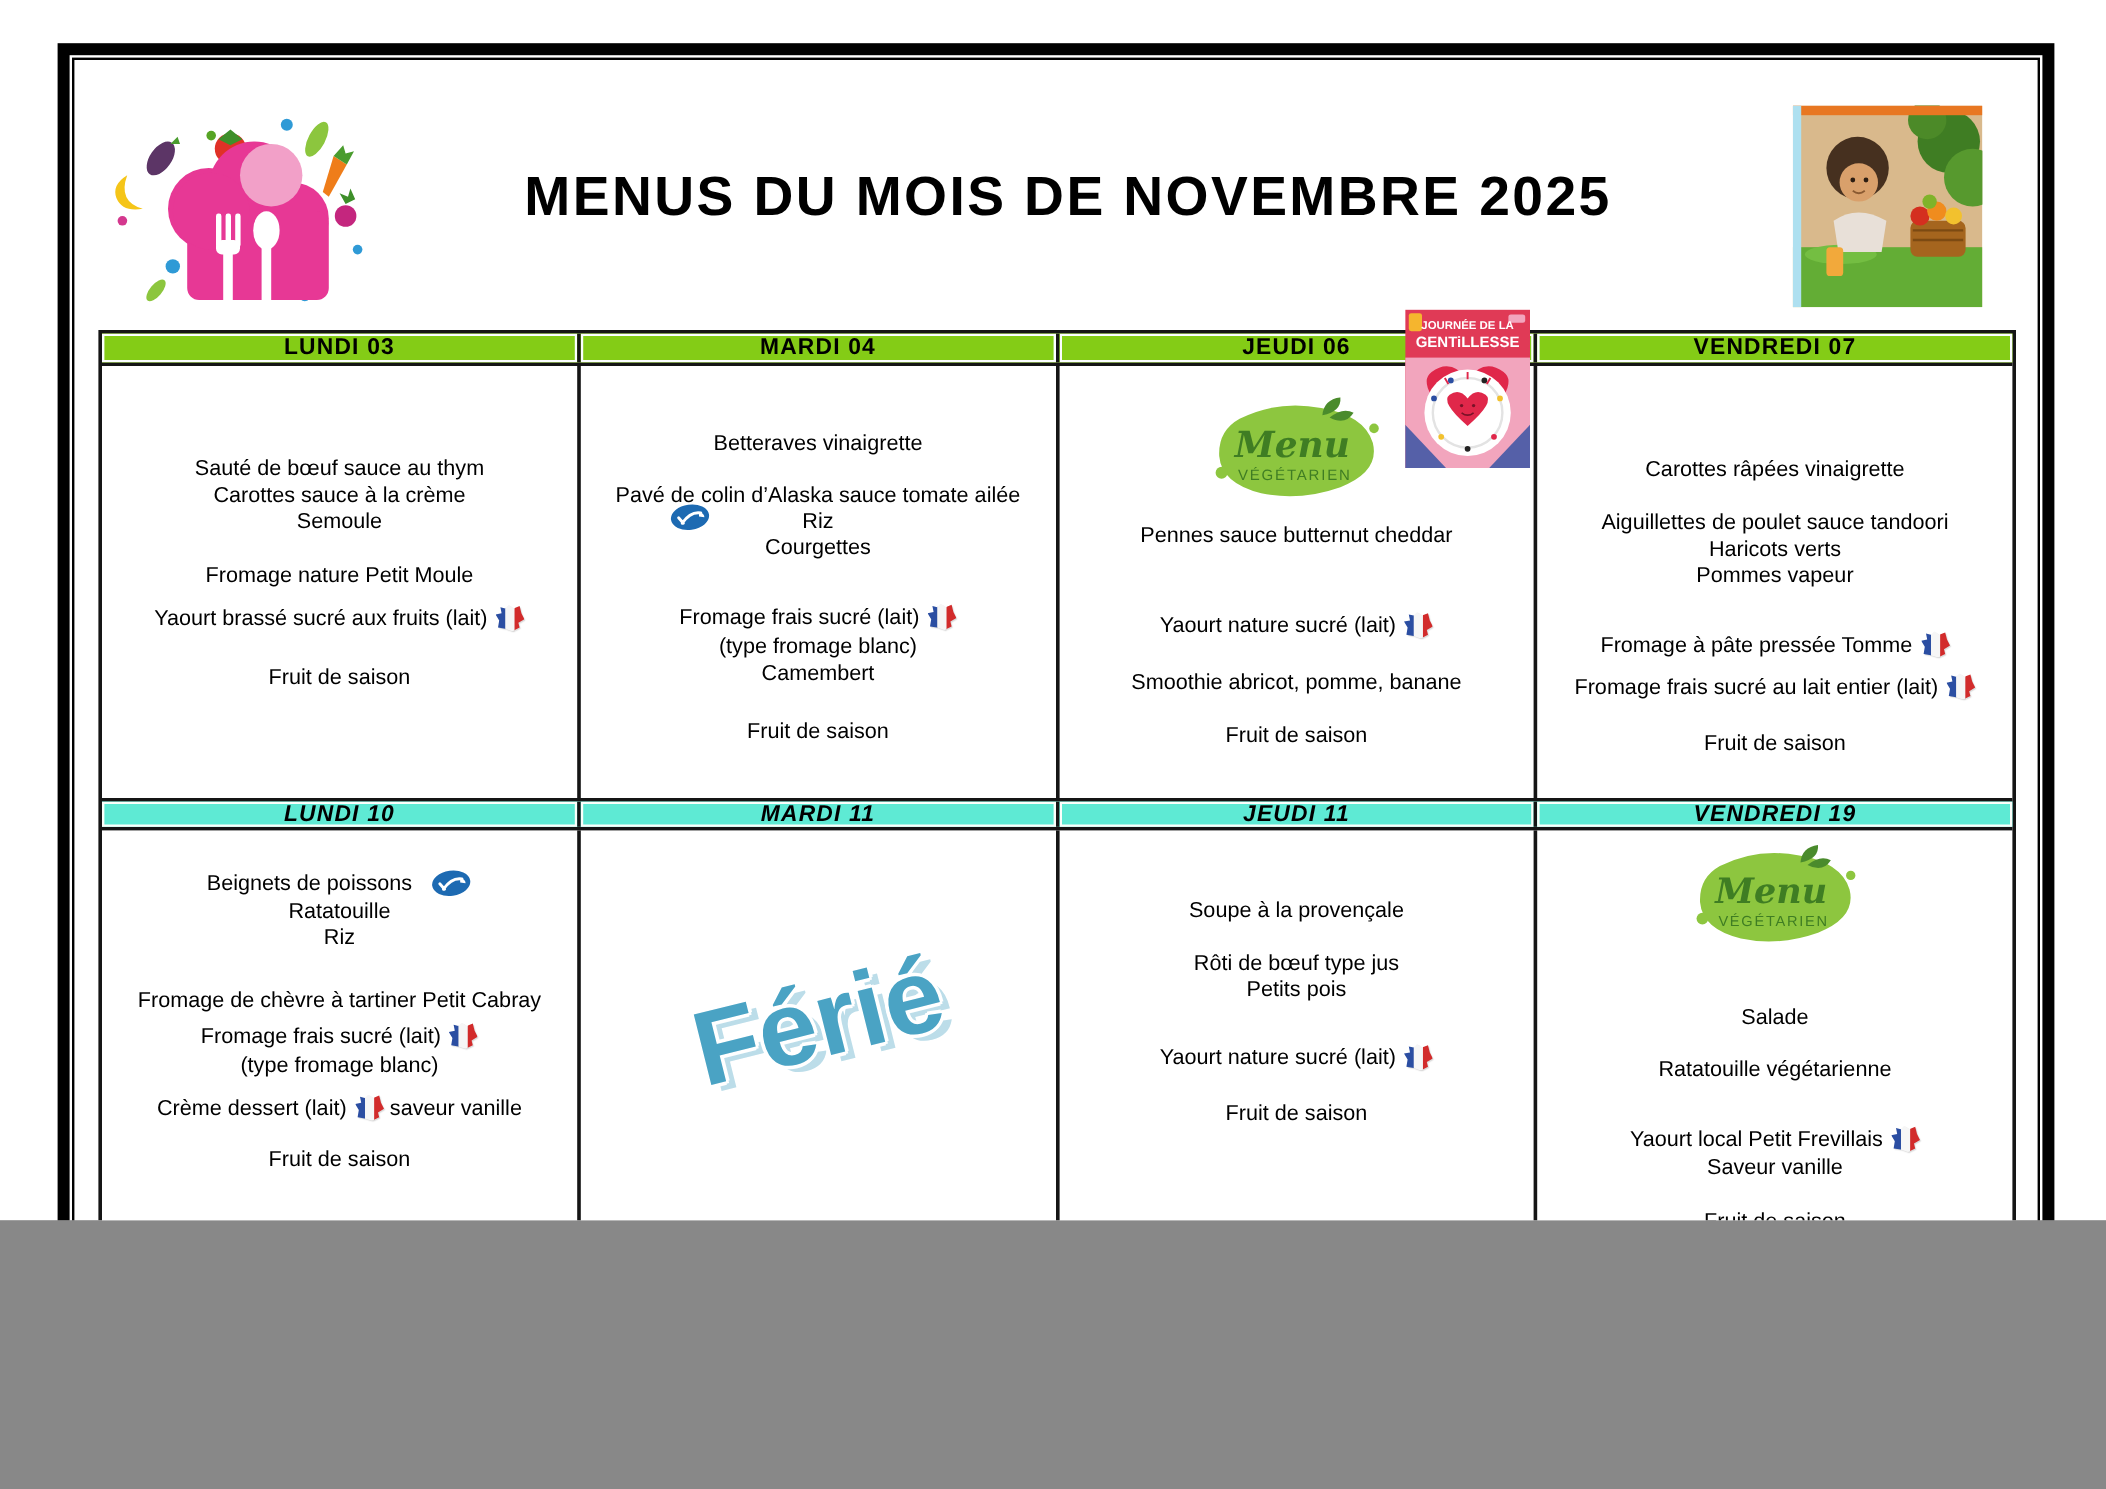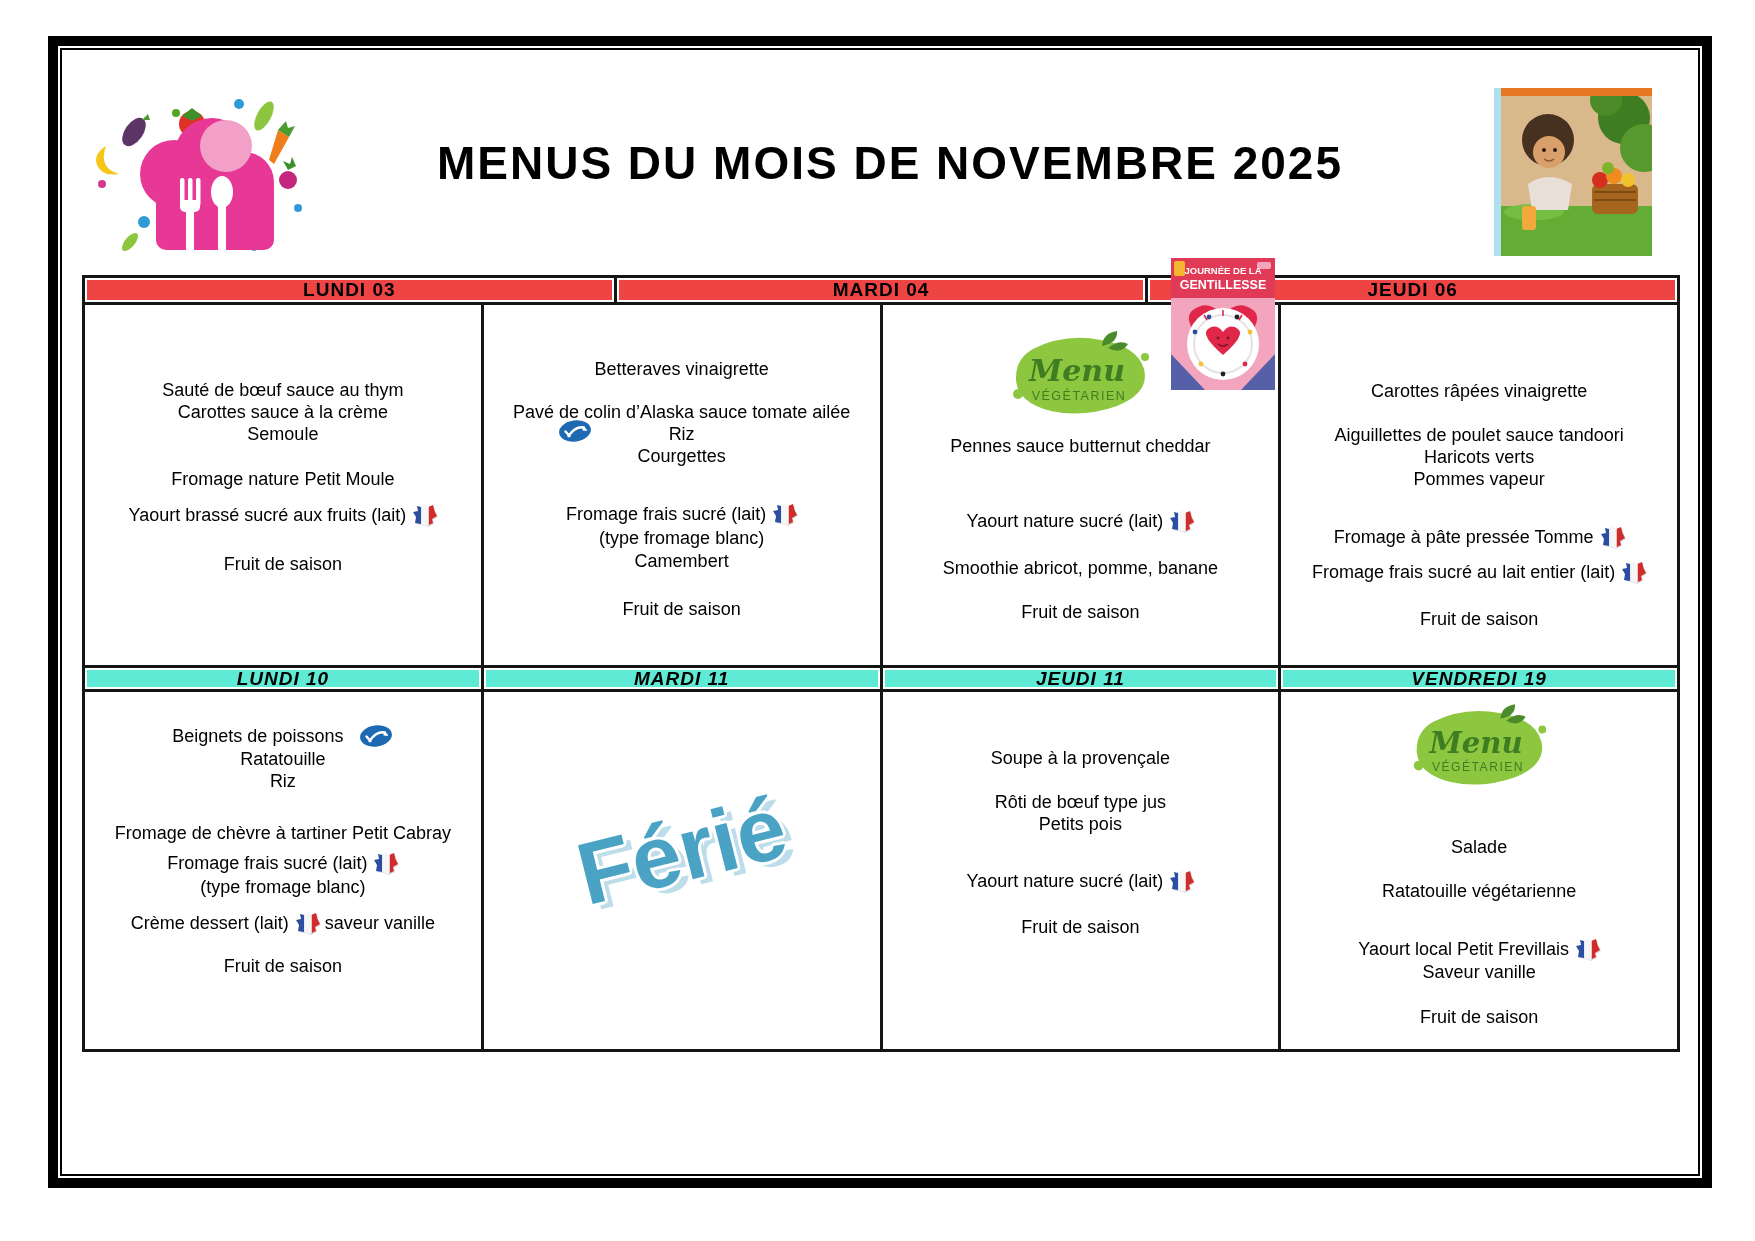--- a/index.html
+++ b/index.html
@@ -1,37 +1,37 @@
 <!DOCTYPE html>
 <html><head>
 <meta charset="utf-8">
 <style>
   html,body{margin:0;padding:0;background:#888;}
-  .page{position:relative;width:1755px;height:1241px;background:#fff;overflow:hidden;
+  .page{position:relative;width:1755px;height:1017px;background:#fff;overflow:hidden;
         font-family:"Liberation Sans",sans-serif;color:#000;margin:0 auto;}
   
   .frame{position:absolute;left:48px;top:36px;width:1664px;height:1152px;
          border:10px solid #000;box-sizing:border-box;pointer-events:none;z-index:1;}
   .frame::after{content:"";position:absolute;inset:2px;border:2px solid #000;}
   
   .logo{position:absolute;left:92px;top:88px;width:212px;height:180px;z-index:2;}
   .title{position:absolute;left:420px;top:136px;width:940px;text-align:center;
          font-size:46px;font-weight:bold;letter-spacing:2px;color:#000;z-index:2;white-space:nowrap;}
   .photo{position:absolute;left:1494px;top:88px;width:158px;height:168px;z-index:2;}
   
   .mtable{position:absolute;left:82px;top:275px;width:1598px;z-index:2;
           border:3px solid #151515;box-sizing:border-box;background:#fff;}
   .row{display:flex;box-sizing:border-box;}
   .row>div{flex:1 1 0;box-sizing:border-box;border-right:3px solid #151515;position:relative;}
   .row>div:last-child{border-right:none;}
   .hrow{height:27px;border-bottom:3px solid #151515;}
   .hrow2{border-top:3px solid #151515;}
   .hcell{display:flex;align-items:center;justify-content:center;
          font-weight:bold;font-size:19px;letter-spacing:1px;}
-  .hcell.blue{background:#ef4444;box-shadow:inset 0 0 0 2px #fbfeff;}
+  .hcell.blue{background:#84cc16;box-shadow:inset 0 0 0 2px #fbfeff;}
   .hcell.green{background:#5eead4;box-shadow:inset 0 0 0 2px #fbfffb;font-style:italic;}
   .brow1{height:360px;}
   .brow2{height:357px;}
   .ln{position:absolute;left:0;right:0;text-align:center;font-size:18px;white-space:nowrap;line-height:22px;}
   .flag{width:24px;height:22px;vertical-align:-5px;margin-left:7px;
         filter:drop-shadow(1px 1px 0 #dcdcdc);}
   .fish{width:34px;height:24px;vertical-align:-6px;}
   .fish-abs{position:absolute;}
   .veglogo{position:absolute;left:50%;transform:translateX(-50%);}
   .badge{position:absolute;left:1171px;top:258px;width:104px;height:132px;z-index:5;}
@@ -171,20 +171,23 @@
     <div class="row hrow">
       <div class="hcell blue">
           <span>LUNDI 03</span>
         </div>
       <div class="hcell blue">
           <span>MARDI 04</span>
         </div>
       <div class="hcell blue">
           <span>JEUDI 06</span>
         </div>
+      <div class="hcell blue">
+          <span>VENDREDI 07</span>
+        </div>
     </div>
 
     <div class="row brow1">
 
       <div class="cell">
         <div class="ln" style="top:74px"><span>Sauté de bœuf sauce au thym</span></div>
         <div class="ln" style="top:96px"><span>Carottes sauce à la crème</span></div>
         <div class="ln" style="top:118px"><span>Semoule</span></div>
         <div class="ln" style="top:163px"><span>Fromage nature Petit Moule</span></div>
         <div class="ln" style="top:199px"><span>Yaourt brassé sucré aux fruits (lait)</span><svg class="flag" viewBox="0 0 24 22">

